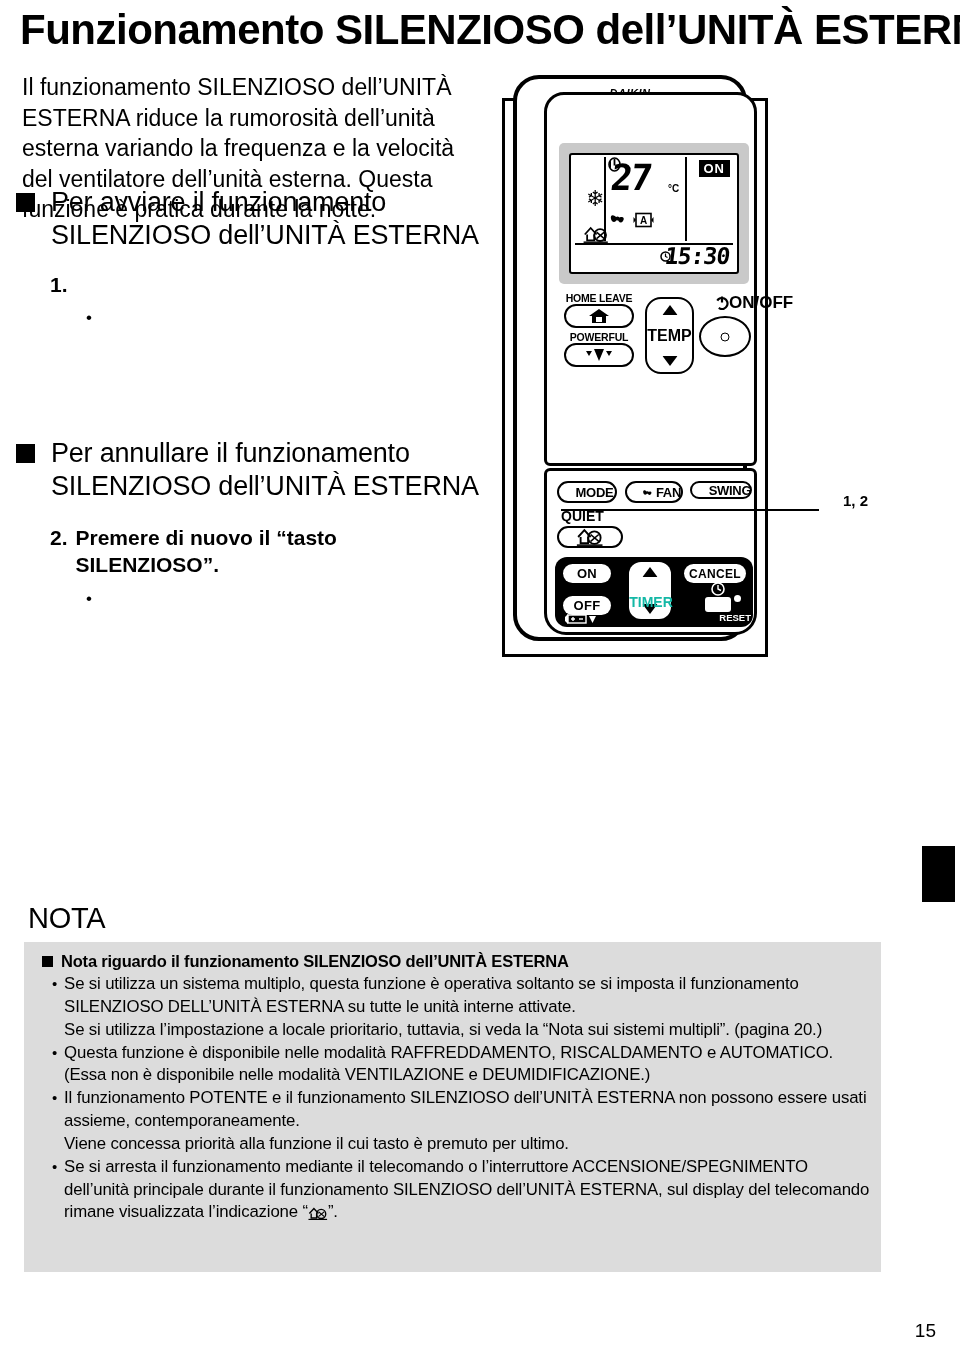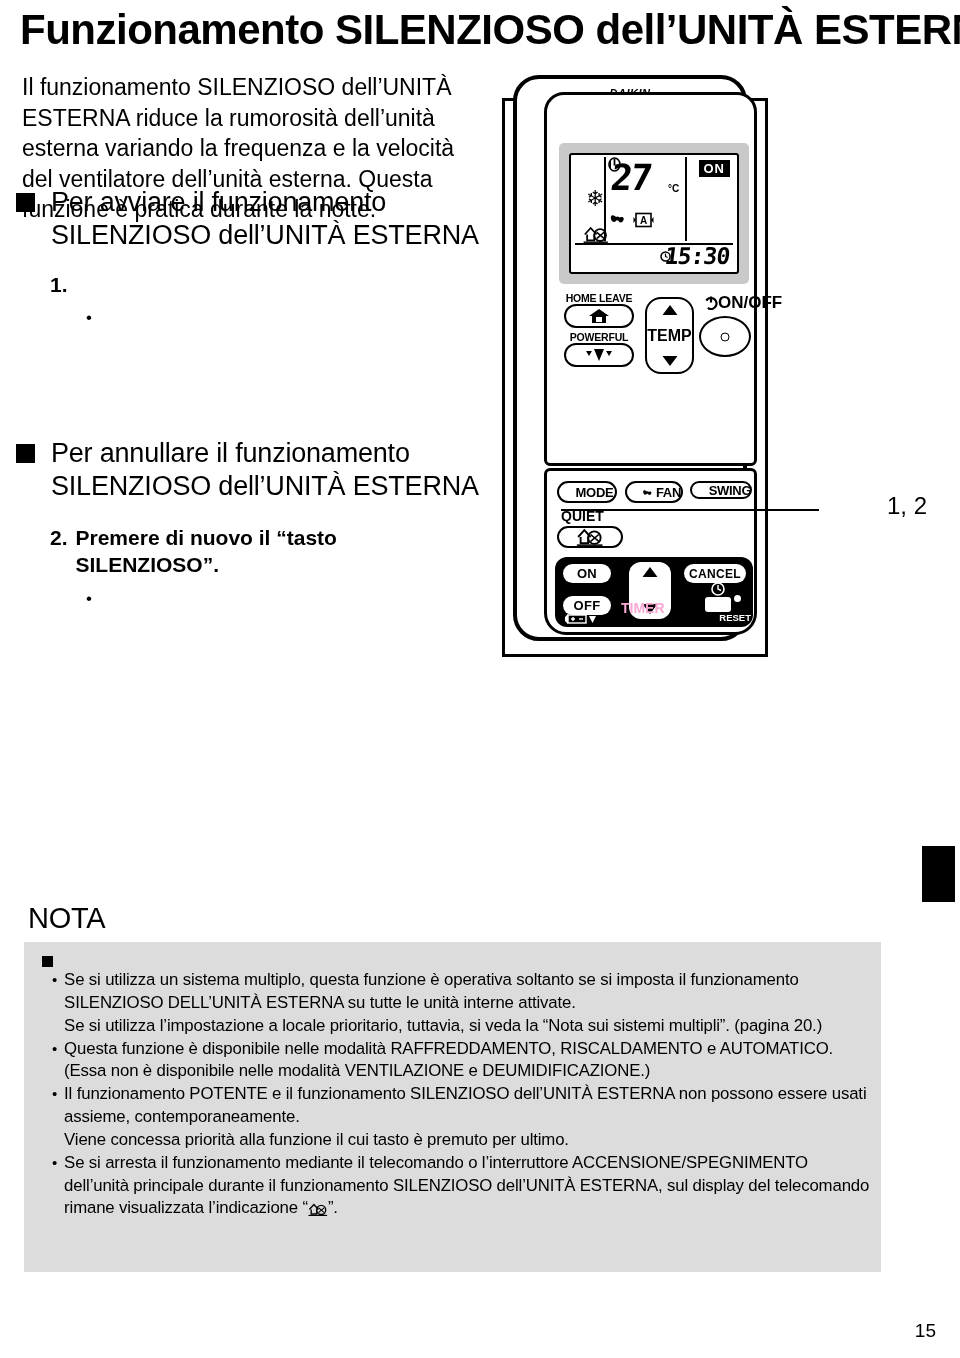--- a/index.html
+++ b/index.html
@@ -219,21 +219,21 @@
     background: #fff;
   }
   .temp-btn .tri-up { position: absolute; left: 50%; top: 6px; transform: translateX(-50%); }
   .temp-btn .tri-dn { position: absolute; left: 50%; bottom: 6px; transform: translateX(-50%); }
   .temp-btn .tlbl {
     position: absolute; left: 0; right: 0; top: 50%;
     transform: translateY(-50%);
     text-align: center; font-size: 16px; font-weight: bold;
   }
   .onoff-lbl {
-    position: absolute; left: 157px; top: 198px;
+    position: absolute; left: 168px; top: 198px;
     font-size: 17px; font-weight: bold; white-space: nowrap;
   }
   .onoff-btn {
     position: absolute; left: 152px; top: 221px;
     width: 52px; height: 41px;
     border: 2.5px solid #000; border-radius: 50%;
     background: #fff;
   }
   .onoff-btn::after {
     content: ""; position: absolute;
@@ -273,40 +273,40 @@
   .tp-on     { left: 8px;  top: 7px;  width: 48px; height: 19px; }
   .tp-off    { left: 8px;  top: 39px; width: 48px; height: 19px; }
   .tp-cancel { right: 7px; top: 7px;  width: 62px; height: 19px; font-size: 12px; }
   .tp-arrows {
     position: absolute; left: 74px; top: 5px;
     width: 42px; height: 57px; background: #fff; border-radius: 12px;
   }
   .tp-arrows .tri-up { position: absolute; left: 50%; top: 5px; transform: translateX(-50%); }
   .tp-arrows .tri-dn { position: absolute; left: 50%; bottom: 5px; transform: translateX(-50%); }
   .tp-timer-lbl {
-    position: absolute; left: 66px; bottom: 11px; width: 60px;
-    color: #f9a8d4; font-size: 14px; font-weight: bold;
+    position: absolute; left: 66px; bottom: 17px; width: 60px;
+    text-align: center; color: #14b8a6; font-size: 14px; font-weight: bold;
   }
   .tp-clockbtn { position: absolute; right: 22px; top: 40px; width: 26px; height: 15px; background: #fff; border-radius: 3px; }
   .tp-clockicon { position: absolute; right: 28px; top: 25px; }
   .tp-reset-dot { position: absolute; right: 12px; top: 38px; width: 7px; height: 7px; background: #fff; border-radius: 50%; }
   .tp-reset-lbl { position: absolute; right: 2px; bottom: 4px; color: #fff; font-size: 9.5px; font-weight: bold; }
   .tp-batt { position: absolute; left: 10px; bottom: 2px; }
 
   
   .callout-line {
     position: absolute;
     left: 561px; top: 509px;
     width: 258px; height: 2px;
     background: #000;
   }
   .callout-label {
     position: absolute;
     left: 843px; top: 492px;
-    font-size: 24px; font-weight: normal; margin-left: 44px;
+    font-size: 15px; font-weight: bold;
   }
 
   
   .edge-tab {
     position: absolute;
     right: 5px; top: 846px;
     width: 33px; height: 56px;
     background: #000;
   }
 
@@ -545,20 +545,21 @@
 
 <div class="callout-line"></div>
 <div class="callout-label">1, 2</div>
 
 <div class="edge-tab"></div>
 
 <div class="nota-title">NOTA</div>
 <div class="nota-box">
   <div class="nota-head">
     <div class="sq-sm"></div>
+    <div>Nota riguardo il funzionamento SILENZIOSO dell’UNITÀ ESTERNA</div>
   </div>
 
   <div class="nota-item">
     <span class="dot2">•</span>
     <span class="txt" style="white-space:pre-line">Se si utilizza un sistema multiplo, questa funzione è operativa soltanto se si imposta il funzionamento SILENZIOSO DELL’UNITÀ ESTERNA su tutte le unità interne attivate.
 Se si utilizza l’impostazione a locale prioritario, tuttavia, si veda la “Nota sui sistemi multipli”. (pagina 20.)</span>
   </div>
   <div class="nota-item">
     <span class="dot2">•</span>
     <span class="txt" style="white-space:pre-line">Questa funzione è disponibile nelle modalità RAFFREDDAMENTO, RISCALDAMENTO e AUTOMATICO.

